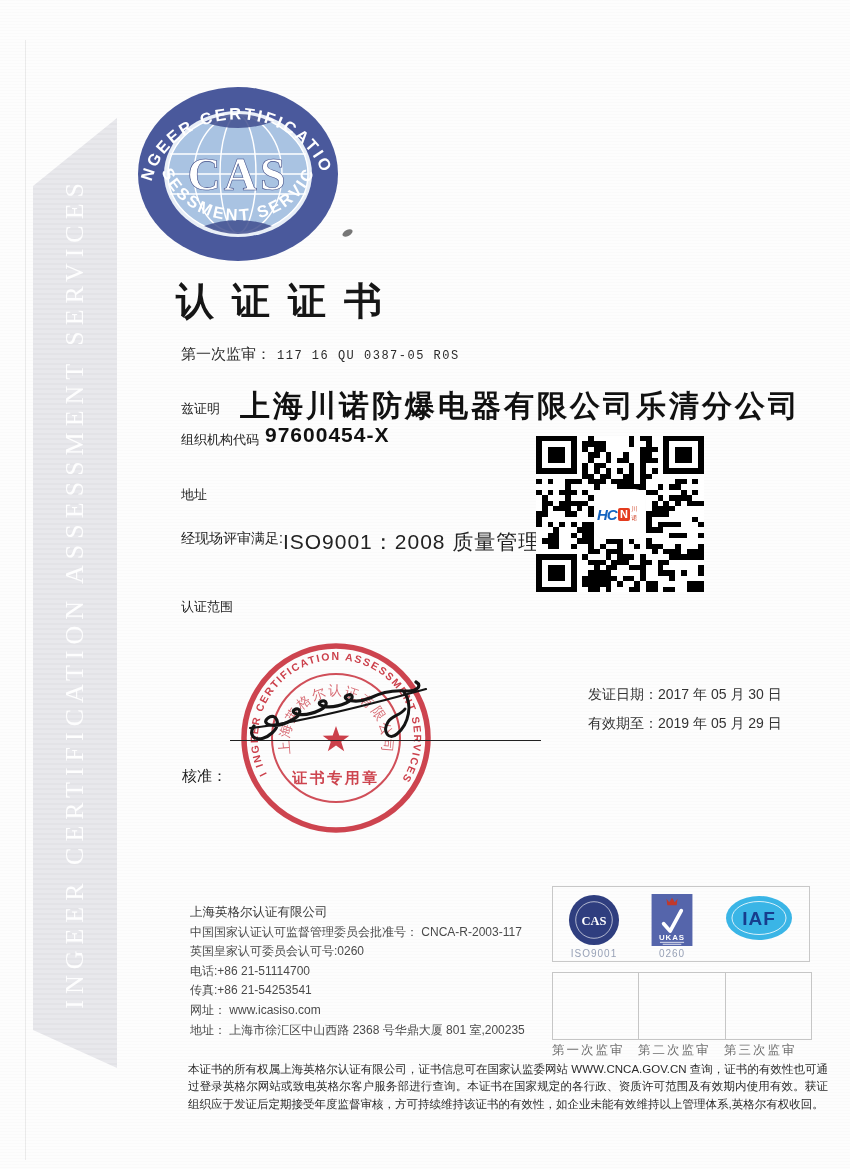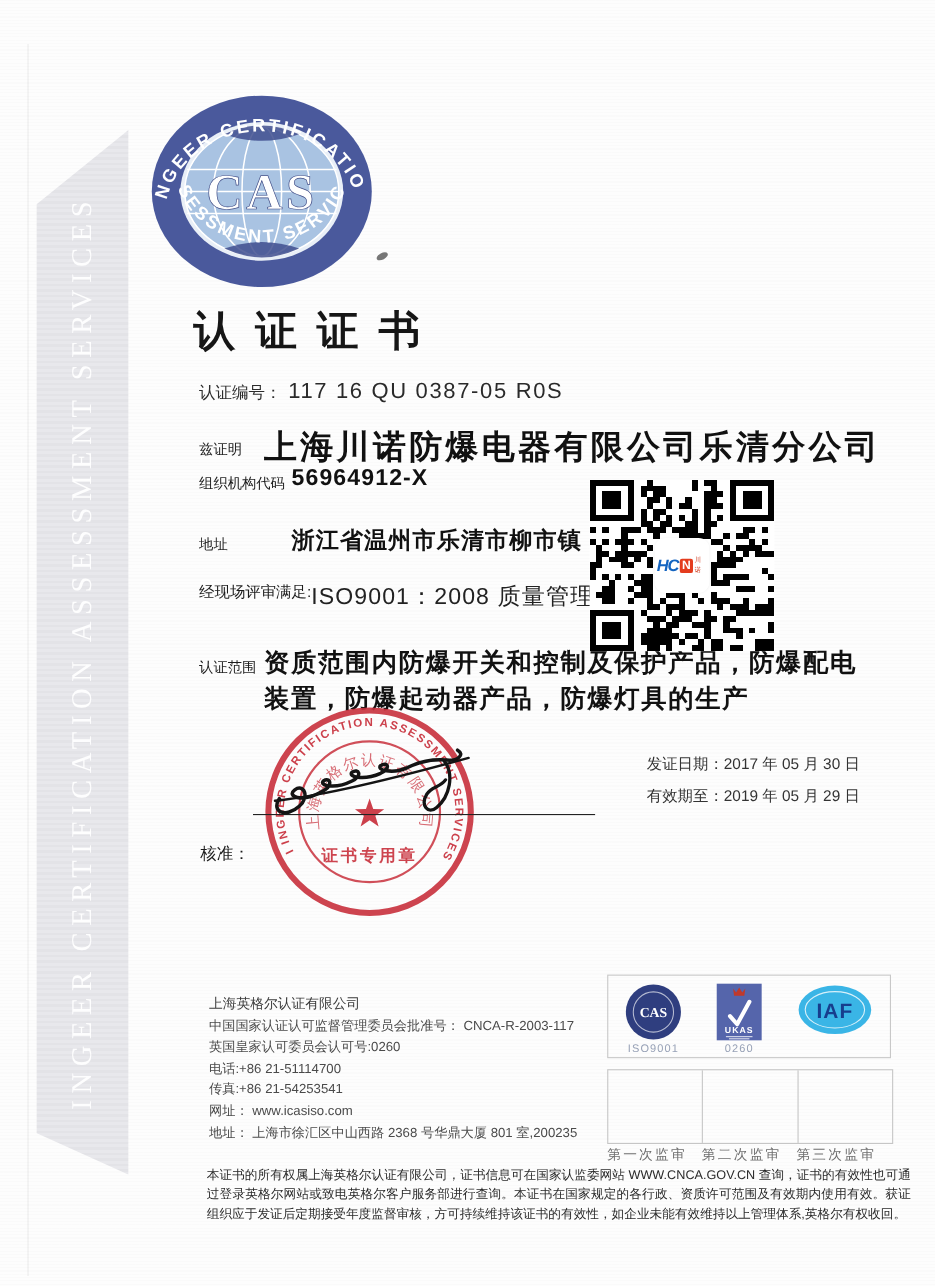--- a/index.html
+++ b/index.html
@@ -20,21 +20,21 @@
 
   
   #top-seal{left:132px;top:84px;width:212px;height:180px;}
   #ink-mark{left:342px;top:230px;width:11px;height:6px;border-radius:50%;
       background:#4a4a4a;opacity:.75;transform:rotate(-28deg);}
 
   
   #cert-title{left:176px;top:258px;font-size:38px;font-weight:700;color:#161616;
       letter-spacing:18px;white-space:nowrap;margin-top:18px;}
   #cert-no{left:181px;top:345px;font-size:15px;color:#2c2c2c;}
-  #cert-no .val{font-size:20px;letter-spacing:1.5px;color:#2a2a2a;margin-left:6px;}
+  #cert-no .val{font-size:12px;letter-spacing:1.5px;color:#2a2a2a;margin-left:6px;font-family:Liberation Mono, monospace;}
 
   .flabel{font-size:13px;color:#1c1c1c;}
   .fval{font-weight:700;color:#111;}
 
   #certify-label{left:181px;top:400px;}
   #company-name{left:240px;top:386px;font-size:30px;letter-spacing:3px;white-space:nowrap;}
   #orgcode-label{left:181px;top:431px;}
   #orgcode-val{left:265px;top:423px;font-size:21px;letter-spacing:1px;}
   #addr-label{left:181px;top:486px;}
   #addr-val{left:265px;top:477px;font-size:21px;letter-spacing:1px;white-space:nowrap;}
@@ -111,38 +111,36 @@
     </text>
     <text font-size="16.5" font-weight="600" fill="#ffffff" letter-spacing="2.5">
       <textPath href="#ts-bot" startOffset="50%" text-anchor="middle">ASSESSMENT SERVICES</textPath>
     </text>
   </svg>
   <div class="abs" id="ink-mark"></div>
 
   <div class="abs" id="cert-title">认证证书</div>
 
   <div class="abs" id="cert-no">
-    <span>认证编号：</span><span class="val">117 16 QU 0387-05 R0S</span>
+    <span>第一次监审：</span><span class="val">117 16 QU 0387-05 R0S</span>
   </div>
 
   <div class="abs flabel" id="certify-label">兹证明</div>
   <div class="abs fval" id="company-name">上海川诺防爆电器有限公司乐清分公司</div>
 
   <div class="abs flabel" id="orgcode-label">组织机构代码</div>
-  <div class="abs fval" id="orgcode-val">56964912-X</div>
+  <div class="abs fval" id="orgcode-val">97600454-X</div>
 
   <div class="abs flabel" id="addr-label">地址</div>
-  <div class="abs fval" id="addr-val">浙江省温州市乐清市柳市镇</div>
 
   <div class="abs" id="std-row">
     <span class="flabel">经现场评审满足:</span><span class="stdval">ISO9001：2008 质量管理体系</span>
   </div>
 
   <div class="abs flabel" id="scope-label">认证范围</div>
-  <div class="abs" id="scope-text">资质范围内防爆开关和控制及保护产品，防爆配电装置，防爆起动器产品，防爆灯具的生产</div>
 
   <div class="abs" id="qr">
     <svg id="qr-svg" viewBox="0 0 29 29" preserveAspectRatio="none" shape-rendering="crispEdges">
         <path d="M9 0h1v1h-1zM16 0h1v1h-1zM18 0h1v1h-1zM19 0h1v1h-1zM8 1h1v1h-1zM9 1h1v1h-1zM10 1h1v1h-1zM11 1h1v1h-1zM16 1h1v1h-1zM19 1h1v1h-1zM8 2h1v1h-1zM10 2h1v1h-1zM11 2h1v1h-1zM18 2h1v1h-1zM19 2h1v1h-1zM20 2h1v1h-1zM9 3h1v1h-1zM10 3h1v1h-1zM12 3h1v1h-1zM15 3h1v1h-1zM18 3h1v1h-1zM19 3h1v1h-1zM9 4h1v1h-1zM12 4h1v1h-1zM14 4h1v1h-1zM15 4h1v1h-1zM18 4h1v1h-1zM19 4h1v1h-1zM20 4h1v1h-1zM8 5h1v1h-1zM10 5h1v1h-1zM11 5h1v1h-1zM16 5h1v1h-1zM18 5h1v1h-1zM8 6h1v1h-1zM10 6h1v1h-1zM12 6h1v1h-1zM14 6h1v1h-1zM16 6h1v1h-1zM18 6h1v1h-1zM20 6h1v1h-1zM8 7h1v1h-1zM9 7h1v1h-1zM11 7h1v1h-1zM12 7h1v1h-1zM15 7h1v1h-1zM16 7h1v1h-1zM18 7h1v1h-1zM19 7h1v1h-1zM0 8h1v1h-1zM2 8h1v1h-1zM5 8h1v1h-1zM6 8h1v1h-1zM7 8h1v1h-1zM9 8h1v1h-1zM10 8h1v1h-1zM11 8h1v1h-1zM13 8h1v1h-1zM14 8h1v1h-1zM15 8h1v1h-1zM16 8h1v1h-1zM18 8h1v1h-1zM24 8h1v1h-1zM25 8h1v1h-1zM27 8h1v1h-1zM5 9h1v1h-1zM10 9h1v1h-1zM14 9h1v1h-1zM15 9h1v1h-1zM16 9h1v1h-1zM17 9h1v1h-1zM18 9h1v1h-1zM21 9h1v1h-1zM23 9h1v1h-1zM24 9h1v1h-1zM0 10h1v1h-1zM2 10h1v1h-1zM4 10h1v1h-1zM5 10h1v1h-1zM6 10h1v1h-1zM8 10h1v1h-1zM19 10h1v1h-1zM20 10h1v1h-1zM25 10h1v1h-1zM27 10h1v1h-1zM1 11h1v1h-1zM5 11h1v1h-1zM9 11h1v1h-1zM21 11h1v1h-1zM23 11h1v1h-1zM24 11h1v1h-1zM25 11h1v1h-1zM26 11h1v1h-1zM1 12h1v1h-1zM2 12h1v1h-1zM4 12h1v1h-1zM5 12h1v1h-1zM6 12h1v1h-1zM7 12h1v1h-1zM8 12h1v1h-1zM20 12h1v1h-1zM22 12h1v1h-1zM24 12h1v1h-1zM26 12h1v1h-1zM27 12h1v1h-1zM28 12h1v1h-1zM1 13h1v1h-1zM3 13h1v1h-1zM4 13h1v1h-1zM5 13h1v1h-1zM7 13h1v1h-1zM9 13h1v1h-1zM20 13h1v1h-1zM21 13h1v1h-1zM22 13h1v1h-1zM23 13h1v1h-1zM0 14h1v1h-1zM1 14h1v1h-1zM5 14h1v1h-1zM6 14h1v1h-1zM9 14h1v1h-1zM19 14h1v1h-1zM20 14h1v1h-1zM21 14h1v1h-1zM22 14h1v1h-1zM0 15h1v1h-1zM19 15h1v1h-1zM27 15h1v1h-1zM0 16h1v1h-1zM2 16h1v1h-1zM4 16h1v1h-1zM6 16h1v1h-1zM8 16h1v1h-1zM9 16h1v1h-1zM19 16h1v1h-1zM21 16h1v1h-1zM22 16h1v1h-1zM23 16h1v1h-1zM24 16h1v1h-1zM28 16h1v1h-1zM3 17h1v1h-1zM7 17h1v1h-1zM8 17h1v1h-1zM9 17h1v1h-1zM19 17h1v1h-1zM20 17h1v1h-1zM21 17h1v1h-1zM2 18h1v1h-1zM3 18h1v1h-1zM6 18h1v1h-1zM8 18h1v1h-1zM9 18h1v1h-1zM23 18h1v1h-1zM24 18h1v1h-1zM25 18h1v1h-1zM28 18h1v1h-1zM1 19h1v1h-1zM2 19h1v1h-1zM3 19h1v1h-1zM7 19h1v1h-1zM8 19h1v1h-1zM9 19h1v1h-1zM12 19h1v1h-1zM13 19h1v1h-1zM14 19h1v1h-1zM16 19h1v1h-1zM19 19h1v1h-1zM2 20h1v1h-1zM3 20h1v1h-1zM6 20h1v1h-1zM9 20h1v1h-1zM11 20h1v1h-1zM14 20h1v1h-1zM17 20h1v1h-1zM19 20h1v1h-1zM20 20h1v1h-1zM21 20h1v1h-1zM24 20h1v1h-1zM28 20h1v1h-1zM9 21h1v1h-1zM10 21h1v1h-1zM12 21h1v1h-1zM13 21h1v1h-1zM14 21h1v1h-1zM20 21h1v1h-1zM22 21h1v1h-1zM23 21h1v1h-1zM24 21h1v1h-1zM26 21h1v1h-1zM27 21h1v1h-1zM28 21h1v1h-1zM8 22h1v1h-1zM12 22h1v1h-1zM14 22h1v1h-1zM15 22h1v1h-1zM16 22h1v1h-1zM18 22h1v1h-1zM23 22h1v1h-1zM24 22h1v1h-1zM25 22h1v1h-1zM26 22h1v1h-1zM27 22h1v1h-1zM28 22h1v1h-1zM9 23h1v1h-1zM10 23h1v1h-1zM11 23h1v1h-1zM13 23h1v1h-1zM14 23h1v1h-1zM15 23h1v1h-1zM18 23h1v1h-1zM19 23h1v1h-1zM21 23h1v1h-1zM22 23h1v1h-1zM10 24h1v1h-1zM12 24h1v1h-1zM13 24h1v1h-1zM16 24h1v1h-1zM17 24h1v1h-1zM18 24h1v1h-1zM21 24h1v1h-1zM28 24h1v1h-1zM9 25h1v1h-1zM10 25h1v1h-1zM11 25h1v1h-1zM12 25h1v1h-1zM18 25h1v1h-1zM21 25h1v1h-1zM22 25h1v1h-1zM23 25h1v1h-1zM25 25h1v1h-1zM28 25h1v1h-1zM8 26h1v1h-1zM9 26h1v1h-1zM10 26h1v1h-1zM11 26h1v1h-1zM12 26h1v1h-1zM13 26h1v1h-1zM15 26h1v1h-1zM16 26h1v1h-1zM18 26h1v1h-1zM23 26h1v1h-1zM8 27h1v1h-1zM9 27h1v1h-1zM10 27h1v1h-1zM11 27h1v1h-1zM12 27h1v1h-1zM14 27h1v1h-1zM17 27h1v1h-1zM19 27h1v1h-1zM20 27h1v1h-1zM26 27h1v1h-1zM27 27h1v1h-1zM28 27h1v1h-1zM9 28h1v1h-1zM10 28h1v1h-1zM12 28h1v1h-1zM16 28h1v1h-1zM17 28h1v1h-1zM19 28h1v1h-1zM20 28h1v1h-1zM22 28h1v1h-1zM23 28h1v1h-1zM26 28h1v1h-1zM27 28h1v1h-1zM28 28h1v1h-1zM0 0h7v7h-7zM1 1h5v5h-5zM2 2h3v3h-3zM22 0h7v7h-7zM23 1h5v5h-5zM24 2h3v3h-3zM0 22h7v7h-7zM1 23h5v5h-5zM2 24h3v3h-3z" fill="#000" fill-rule="evenodd"></path>
       </svg>
     <div class="abs" id="qr-logo">
       <span class="hc">HC</span>
         <span class="nbox">N</span>
         <span class="tiny">川诺</span>
     </div>

